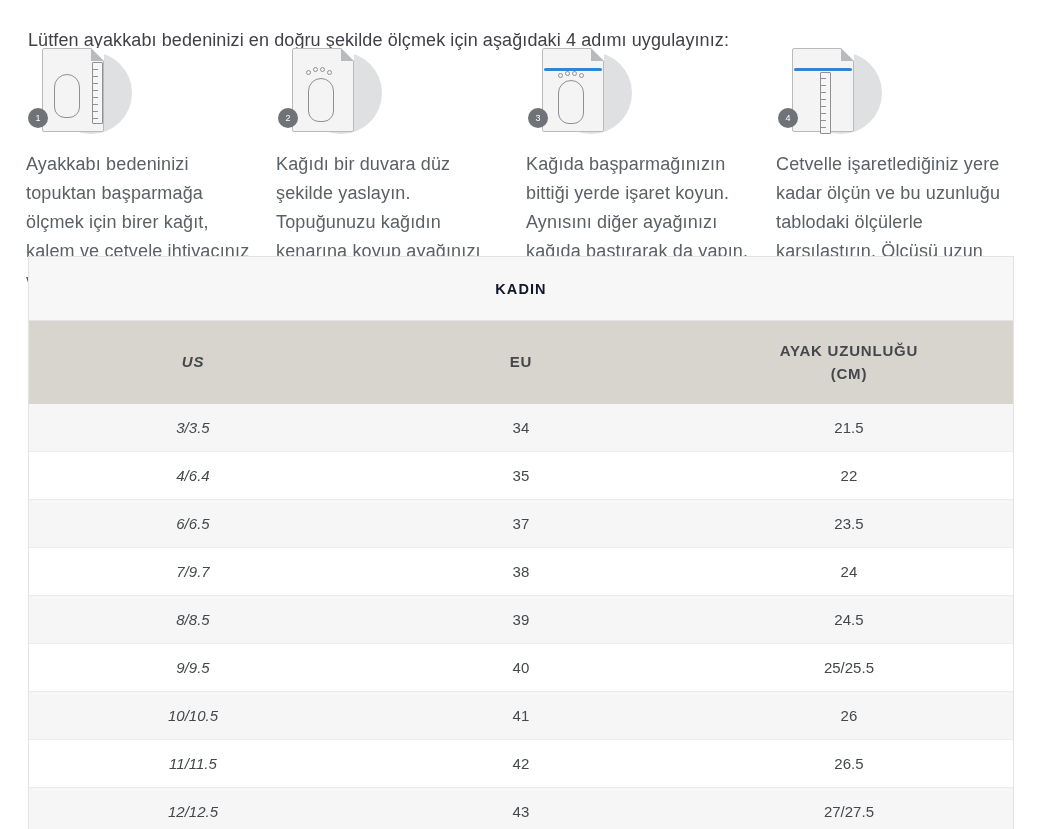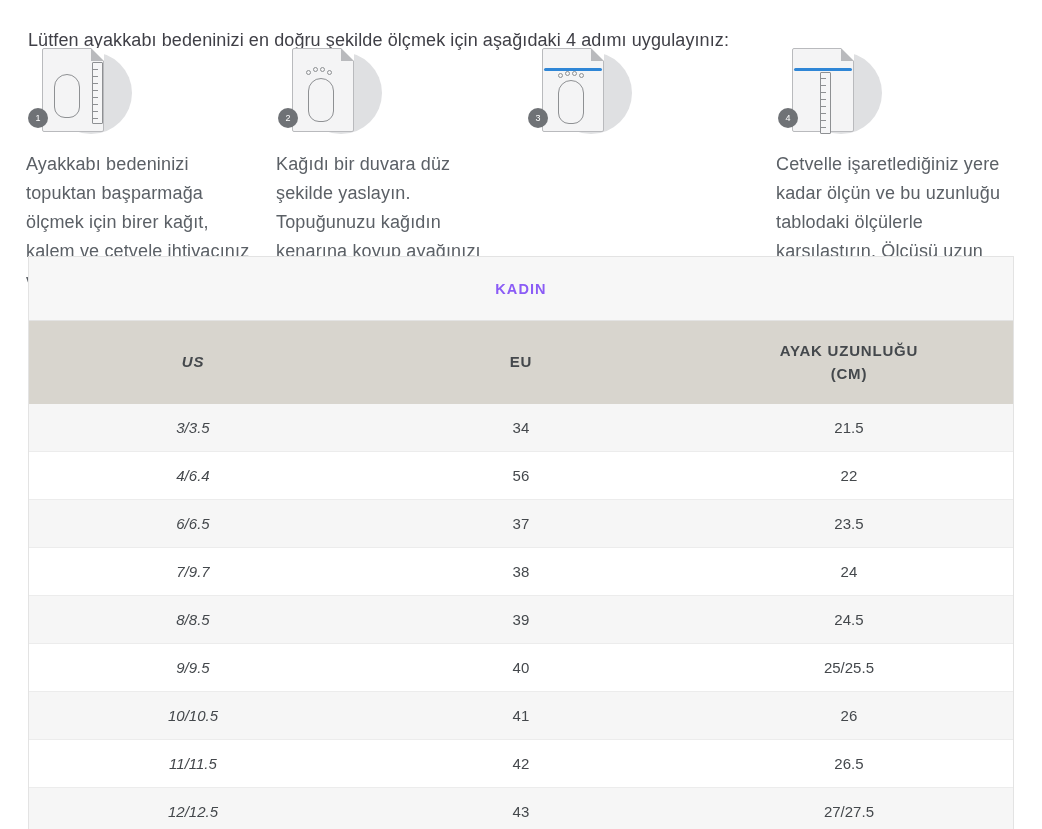--- a/index.html
+++ b/index.html
@@ -149,21 +149,21 @@
   th, td {
     text-align: center;
     border: none;
   }
   .title-row th {
     background: #f7f7f7;
     padding: 24px 0 23px;
     font-size: 14.5px;
     letter-spacing: 1.1px;
     font-weight: bold;
-    color: #8b5cf6;
+    color: #0f172a;
     border-bottom: 1px solid #e3e3e3;
   }
   .head-row th {
     background: #d8d5ce;
     padding: 19px 0;
     font-size: 15px;
     letter-spacing: .8px;
     font-weight: bold;
     color: #44484c;
     line-height: 1.5;
@@ -229,20 +229,21 @@
         <div class="circle"></div>
         <div class="paper fold"></div>
         <div class="blue-line" style="left:16px; top:22px; width:58px;"></div>
         <div class="footprint" style="left:30px; top:34px;"></div>
         <div class="toe" style="left:30px; top:27px;"></div>
         <div class="toe" style="left:37px; top:25px;"></div>
         <div class="toe" style="left:44px; top:25px;"></div>
         <div class="toe" style="left:51px; top:27px;"></div>
         <div class="badge">3</div>
       </div>
+      <div class="step-text">Kağıda başparmağınızın bittiği yerde işaret koyun. Aynısını diğer ayağınızı kağıda bastırarak da yapın.</div>
     </div>
 
     <div class="step">
       <div class="step-figure">
         <div class="circle"></div>
         <div class="paper fold"></div>
         <div class="blue-line" style="left:16px; top:22px; width:58px;"></div>
         <div class="ruler" style="left:42px; top:26px;">
           <i style="top:5px"></i>
             <i style="top:12px"></i>
@@ -276,21 +277,21 @@
         </tr>
       </thead>
       <tbody id="table-body">
           <tr>
             <td class="col-us">3/3.5</td>
             <td class="col-eu">34</td>
             <td class="col-cm">21.5</td>
           </tr>
           <tr>
             <td class="col-us">4/6.4</td>
-            <td class="col-eu">56</td>
+            <td class="col-eu">35</td>
             <td class="col-cm">22</td>
           </tr>
           <tr>
             <td class="col-us">6/6.5</td>
             <td class="col-eu">37</td>
             <td class="col-cm">23.5</td>
           </tr>
           <tr>
             <td class="col-us">7/9.7</td>
             <td class="col-eu">38</td>

